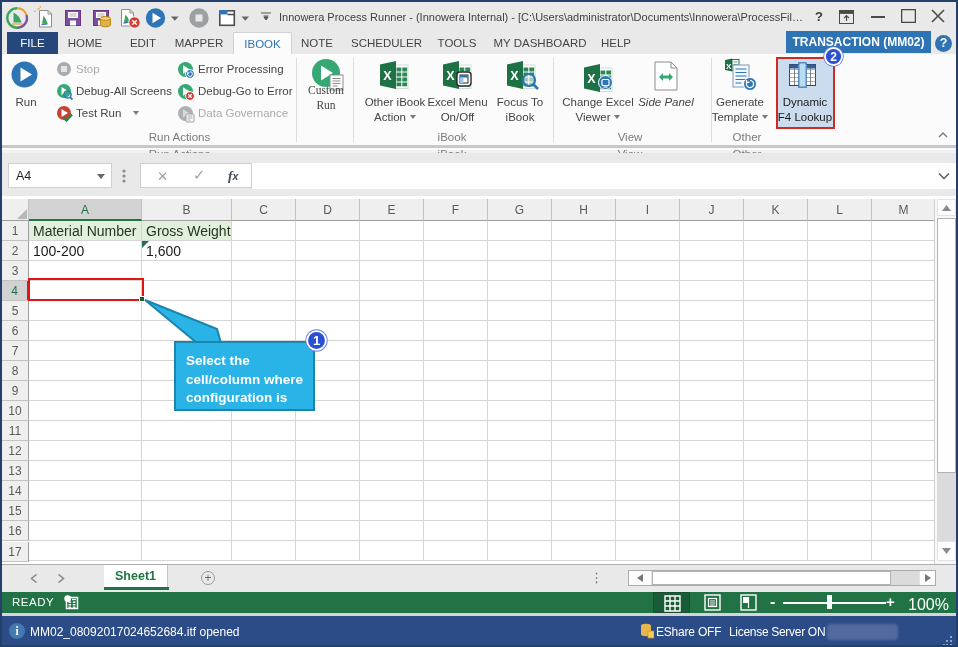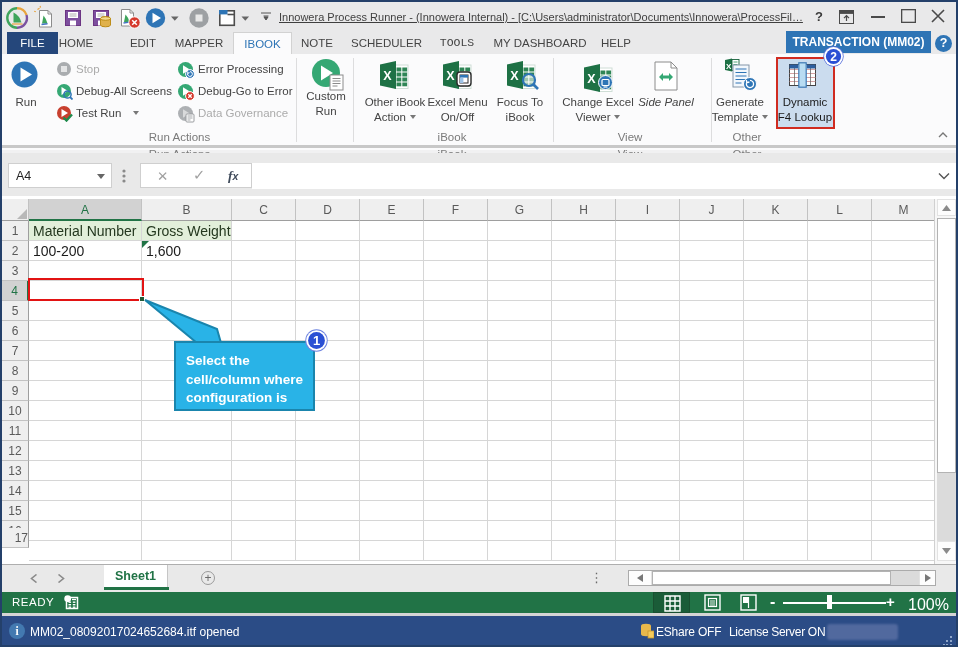--- a/index.html
+++ b/index.html
@@ -2,21 +2,21 @@
 <html><head>
 <meta charset="utf-8">
 <style>
   html,body{margin:0;padding:0;}
   *{box-sizing:border-box;font-family:"Liberation Sans",sans-serif;}
   #win{position:relative;width:958px;height:647px;background:#E9E9EA;overflow:hidden;
        border:2px solid #24406A;}
   .abs{position:absolute;}
   
   #title{position:absolute;left:0;top:0;width:954px;height:30px;background:#E9E9EA;}
-  .ttxt{position:absolute;top:9px;font-size:11px;color:#3F3F3F;white-space:nowrap;text-decoration:underline;}
+  .ttxt{position:absolute;top:9px;font-size:11px;color:#3F3F3F;white-space:nowrap;}
   .wbtn{position:absolute;top:0;height:30px;width:30px;text-align:center;line-height:30px;color:#4A4A4A;font-size:14px;}
   
   #tabs{position:absolute;left:0;top:30px;width:954px;height:22px;background:#E9E9EA;}
   .tab{position:absolute;top:0;height:22px;line-height:22px;font-size:11.5px;color:#444;text-align:center;}
   #filetab{position:absolute;left:5px;top:0;width:51px;height:22px;background:#25477B;color:#fff;
      font-size:11.5px;text-align:center;line-height:22px;}
   #ibooktab{position:absolute;left:231px;top:30px;width:59px;height:23px;background:#FBFBFC;
      border:1px solid #D2D2D2;border-bottom:none;color:#2E75B6;font-size:11.5px;text-align:center;line-height:22px;}
   #trans{position:absolute;left:784px;top:-1px;width:145px;height:22px;background:#2E74B5;color:#fff;
      font-weight:bold;font-size:12px;text-align:center;line-height:23px;}
@@ -126,26 +126,26 @@
     <svg class="abs" style="left:899px;top:7px;" width="15" height="14" viewBox="0 0 15 14">
       <rect x="0.5" y="0.5" width="14" height="13" fill="none" stroke="#4A4A4A" stroke-width="1.6"></rect>
     </svg>
     <svg class="abs" style="left:929px;top:7px;" width="14" height="14" viewBox="0 0 14 14">
       <path d="M1 1 L13 13 M13 1 L1 13" stroke="#4A4A4A" stroke-width="1.6"></path>
     </svg>
   </div>
 
   <div id="tabs">
     <div id="filetab">FILE</div>
-    <div class="tab" style="left:56px;width:36px;">HOME</div>
+    <div class="tab" style="left:65px;width:36px;">HOME</div>
     <div class="tab" style="left:126px;width:30px;">EDIT</div>
     <div class="tab" style="left:171px;width:52px;">MAPPER</div>
     <div class="tab" style="left:297px;width:36px;">NOTE</div>
     <div class="tab" style="left:349px;width:68px;">SCHEDULER</div>
-    <div class="tab" style="left:433px;width:44px;font-family:Liberation Mono, monospace;">TOOLS</div>
+    <div class="tab" style="left:433px;width:44px;">TOOLS</div>
     <div class="tab" style="left:491px;width:94px;">MY DASHBOARD</div>
     <div class="tab" style="left:597px;width:34px;">HELP</div>
     <div id="trans">TRANSACTION (MM02)</div>
     <div id="helpcirc">?</div>
   </div>
   <div id="ibooktab">IBOOK</div>
 
   <div id="ribbon">
     <svg width="0" height="0" style="position:absolute;">
         <defs>
@@ -221,21 +221,21 @@
       <path d="M9.5 10 h5 M9.5 12 h5 M9.5 14 h3" stroke="#9A9DA0" stroke-width="0.9"></path>
     </svg>
     <div class="sbtn gray" style="left:196px;top:53px;">Data Governance</div>
 
     <svg class="abs" style="left:309px;top:5px;" width="34" height="32" viewBox="0 0 34 32">
       <circle cx="15" cy="14" r="14" fill="#35A874"></circle>
       <path d="M10 6.5 L22 14 L10 21.5 Z" fill="#fff"></path>
       <rect x="19" y="16" width="13" height="15" fill="#fff" stroke="#8C8C8C"></rect>
       <path d="M21.5 19.5 h8 M21.5 22 h8 M21.5 24.5 h8 M21.5 27 h5" stroke="#8C8C8C" stroke-width="1"></path>
     </svg>
-    <div class="big" style="left:294px;top:35px;width:60px;">Custom<br>Run</div>
+    <div class="big" style="left:294px;top:29px;width:60px;font-family:Liberation Serif, serif;">Custom<br>Run</div>
 
     <svg class="abs" style="left:376px;top:6px;" width="33" height="30" viewBox="0 0 33 30">
       <use href="#xl"></use>
     </svg>
     <div class="big" style="left:355px;top:41px;width:76px;">Other iBook<br>Action<span class="caret"></span></div>
 
     <svg class="abs" style="left:439px;top:6px;" width="33" height="30" viewBox="0 0 33 30">
       <use href="#xl"></use>
       <rect x="16" y="12" width="14" height="14" rx="3" fill="#fff" stroke="#2B2B2B" stroke-width="1.4"></rect>
       <rect x="19" y="15" width="8" height="8" fill="#fff" stroke="#2B2B2B"></rect>
@@ -364,21 +364,21 @@
     <div class="rh" style="top:145px;">7</div>
     <div class="rh" style="top:165px;">8</div>
     <div class="rh" style="top:185px;">9</div>
     <div class="rh" style="top:205px;text-align:center;">10</div>
     <div class="rh" style="top:225px;">11</div>
     <div class="rh" style="top:245px;">12</div>
     <div class="rh" style="top:265px;">13</div>
     <div class="rh" style="top:285px;">14</div>
     <div class="rh" style="top:305px;">15</div>
     <div class="rh" style="top:325px;">16</div>
-    <div class="rh" style="top:332px;text-align:right;">17</div>
+    <div class="rh" style="top:346px;">17</div>
 
     <div id="cells">
       <div class="vline" style="left:112px;"></div>
       <div class="vline" style="left:202px;"></div>
       <div class="vline" style="left:266px;"></div>
       <div class="vline" style="left:330px;"></div>
       <div class="vline" style="left:394px;"></div>
       <div class="vline" style="left:458px;"></div>
       <div class="vline" style="left:522px;"></div>
       <div class="vline" style="left:586px;"></div>

